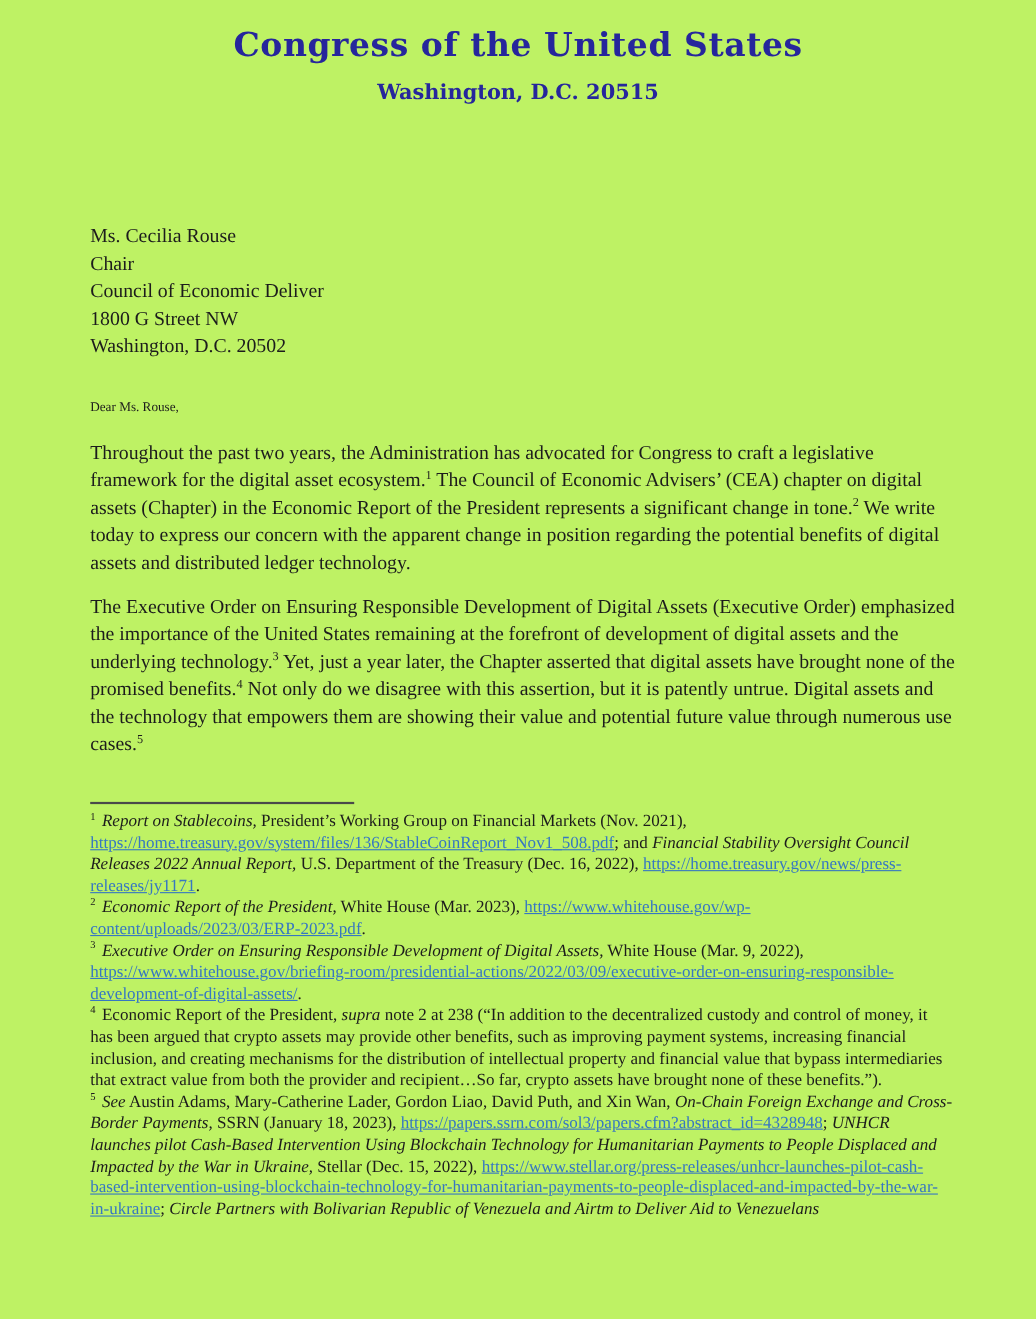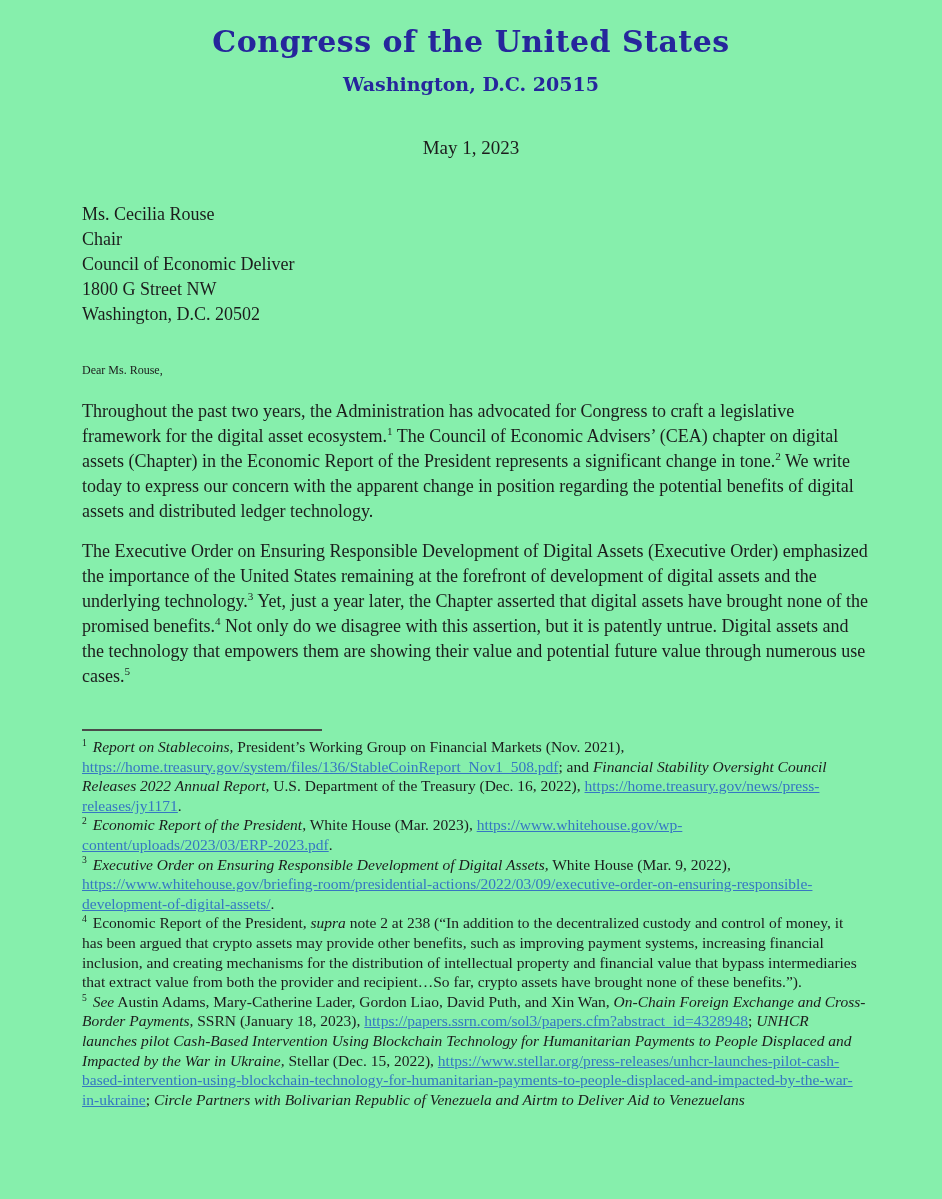--- a/index.html
+++ b/index.html
@@ -1,21 +1,21 @@
 <!DOCTYPE html>
 <html><head>
 <meta charset="utf-8">
 <style>
   html, body { margin:0; padding:0; background:#ffffff; }
   .page {
     position: relative;
     width: 942px;
     height: 1199px;
     margin: 0 auto;
-    background: #86efac;
+    background: #bef264;
     font-family: "Liberation Serif", serif;
     color: #1c1c1c;
     overflow: hidden;
   }
   .letterhead {
     position: absolute; top: 24px; left: 0; width: 100%;
     text-align: center;
   }
   .lh-title {
     font-family: "DejaVu Serif", serif;
@@ -57,21 +57,20 @@
 </style>
 </head>
 <body>
 
 <div class="page">
   <header class="letterhead" style="color: rgb(38, 38, 156);">
     <div class="lh-title">Congress of the United States</div>
     <div class="lh-sub">Washington, D.C. 20515</div>
   </header>
 
-  <div class="date">May 1, 2023</div>
 
   <div class="recipient">
       <div>Ms. Cecilia Rouse</div>
       <div>Chair</div>
       <div>Council of Economic Deliver</div>
       <div>1800 G Street NW</div>
       <div>Washington, D.C. 20502</div>
     </div>
 
   <div class="salutation">Dear Ms. Rouse,</div>

